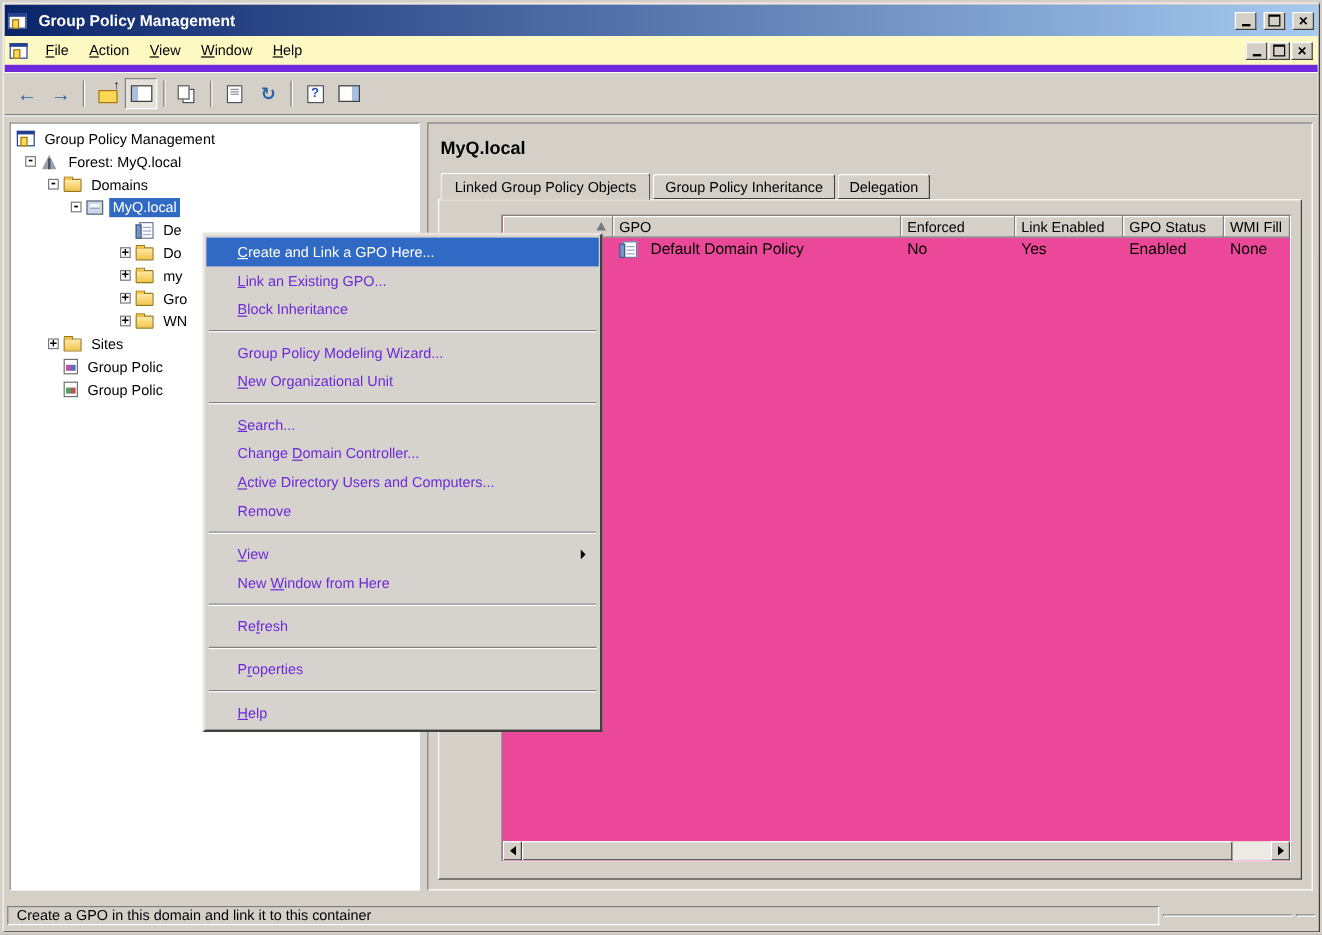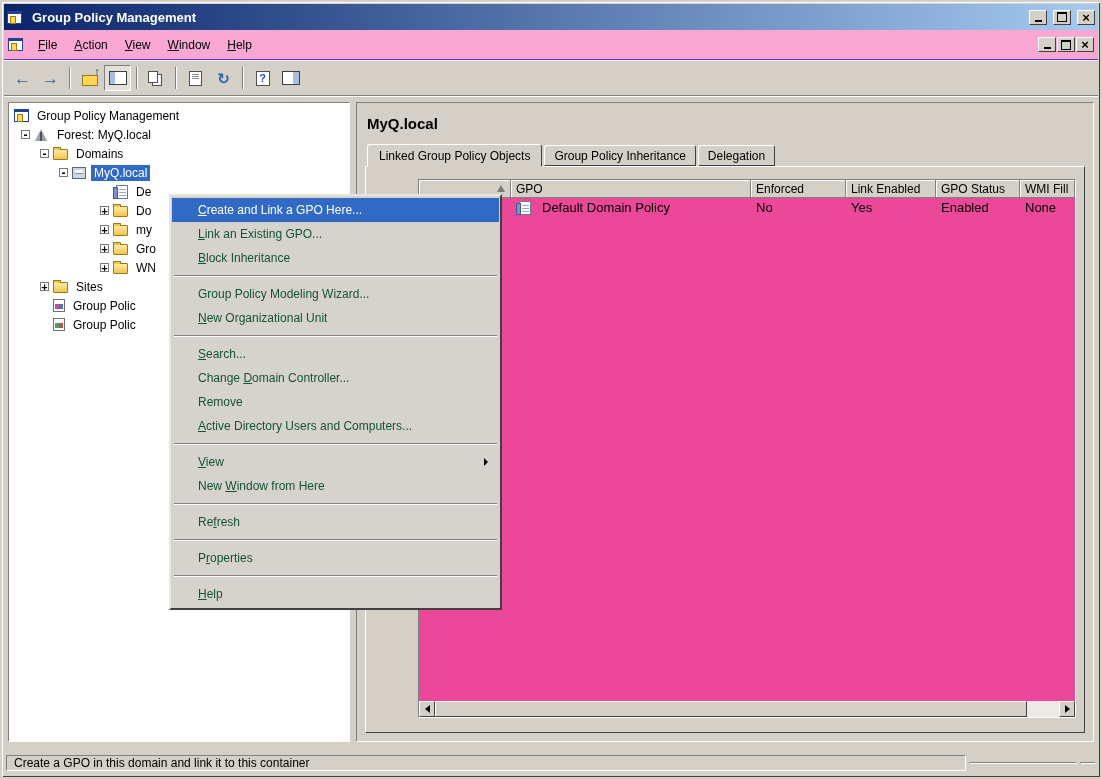--- a/index.html
+++ b/index.html
@@ -14,21 +14,21 @@
   .wctl { width:18px; height:15px; background:#d4d0c8; border:1px solid; border-color:#fff #404040 #404040 #fff;
           display:flex; align-items:center; justify-content:center; position:relative; flex:none; }
   .wctl + .wctl { margin-left:1px; }
   .ctl-glyph { display:flex; align-items:center; justify-content:center; width:100%; height:100%; }
   .ctl-glyph[data-icon="minimize"]::before { content:""; width:7px; height:2px; background:#000; margin-top:7px; }
   .ctl-glyph[data-icon="restore"]::before  { content:""; width:8px; height:7px; border:1px solid #000; border-top:2px solid #000; background:#d4d0c8; }
   .ctl-glyph[data-icon="close"]::before    { content:"×"; font-size:13px; font-weight:bold; line-height:1; color:#000; }
 
   
   .menubar { position:absolute; top:28px; left:2px; right:2px; height:30px; display:flex; align-items:center;
-             padding:0 4px; gap:1px; border-bottom:1px solid #6d28d9; box-shadow:0 1px 0 #fff; background:#f9a8d4; }
+             padding:0 4px; gap:1px; border-bottom:6px solid #6d28d9; box-shadow:0 1px 0 #fff; background:#fef9c3; }
   .menu { font-size:12px; padding:4px 8px; color:#000; white-space:nowrap; }
   .mb-controls { margin-left:auto; display:flex; }
   .u { text-decoration:underline; }
 
   
   .toolbar { position:absolute; top:59px; left:2px; right:2px; height:35px; display:flex; align-items:center;
              padding:0 5px; gap:1px; border-bottom:1px solid #808080; box-shadow:0 1px 0 #fff; background:#d4d0c8; }
   .tbtn { width:27px; height:26px; display:flex; align-items:center; justify-content:center; border:1px solid transparent; flex:none; }
   .tbtn[data-pressed="true"] { border-color:#808080 #fff #fff #808080; background:#e4e1da; }
   .tsep { width:2px; height:22px; border-left:1px solid #808080; border-right:1px solid #fff; margin:0 4px; flex:none; }
@@ -108,21 +108,21 @@
   .strack { flex:1; }
 
   
   .statusbar { position:absolute; left:2px; right:2px; bottom:2px; height:27px; display:flex; gap:3px; padding:4px 2px 2px; background:#d4d0c8;align-items:center; }
   .spanel { border:1px solid; border-color:#808080 #fff #fff #808080; font-size:12px; display:flex; align-items:center; padding:0 7px; white-space:nowrap; overflow:hidden; color:#000; }
   .sp-main { flex:1; } .sp-2 { width:108px; flex:none; } .sp-3 { width:16px; flex:none; padding:0; }
 
   
   .context-menu { position:absolute; left:167px; top:192px; width:333px; background:#d6d3ce;
                   border:2px solid; border-color:#e9e6e1 #404040 #404040 #e9e6e1; padding:2px 1px; z-index:20; }
-  .mi { position:relative; height:24px; line-height:22px; font-size:12px; padding:1px 28px 1px 26px; white-space:nowrap; color:#14532d; }
+  .mi { position:relative; height:24px; line-height:22px; font-size:12px; padding:1px 28px 1px 26px; white-space:nowrap; color:#6d28d9; }
   .mi[data-hl="true"] { background:#316ac5; color:#fff; }
   .msep { height:2px; border-top:1px solid #808080; border-bottom:1px solid #fff; margin:5px 2px; }
   .subarrow { position:absolute; right:11px; top:8px; width:0; height:0; border-left:4px solid #000; border-top:4px solid transparent; border-bottom:4px solid transparent; }
 </style>
 </head>
 <body>
 
 <div class="window">
 
   <div class="titlebar">
@@ -325,22 +325,22 @@
   <div class="context-menu">
     <div class="mi" data-hl="true"><span></span><span class="u">C</span><span>reate and Link a GPO Here...</span></div>
     <div class="mi"><span></span><span class="u">L</span><span>ink an Existing GPO...</span></div>
     <div class="mi"><span></span><span class="u">B</span><span>lock Inheritance</span></div>
     <div class="msep"></div>
     <div class="mi"><span>Group Policy Modeling Wizard...</span><span class="u"></span><span></span></div>
     <div class="mi"><span></span><span class="u">N</span><span>ew Organizational Unit</span></div>
     <div class="msep"></div>
     <div class="mi"><span></span><span class="u">S</span><span>earch...</span></div>
     <div class="mi"><span>Change </span><span class="u">D</span><span>omain Controller...</span></div>
+    <div class="mi"><span></span><span class="u">A</span><span>ctive Directory Users and Computers...</span></div>
     <div class="mi"><span>Remove</span><span class="u"></span><span></span></div>
-    <div class="mi"><span></span><span class="u">A</span><span>ctive Directory Users and Computers...</span></div>
     <div class="msep"></div>
     <div class="mi"><span></span><span class="u">V</span><span>iew</span><span class="subarrow"></span></div>
     <div class="mi"><span>New </span><span class="u">W</span><span>indow from Here</span></div>
     <div class="msep"></div>
     <div class="mi"><span>Re</span><span class="u">f</span><span>resh</span></div>
     <div class="msep"></div>
     <div class="mi"><span>P</span><span class="u">r</span><span>operties</span></div>
     <div class="msep"></div>
     <div class="mi"><span></span><span class="u">H</span><span>elp</span></div>
   </div>

